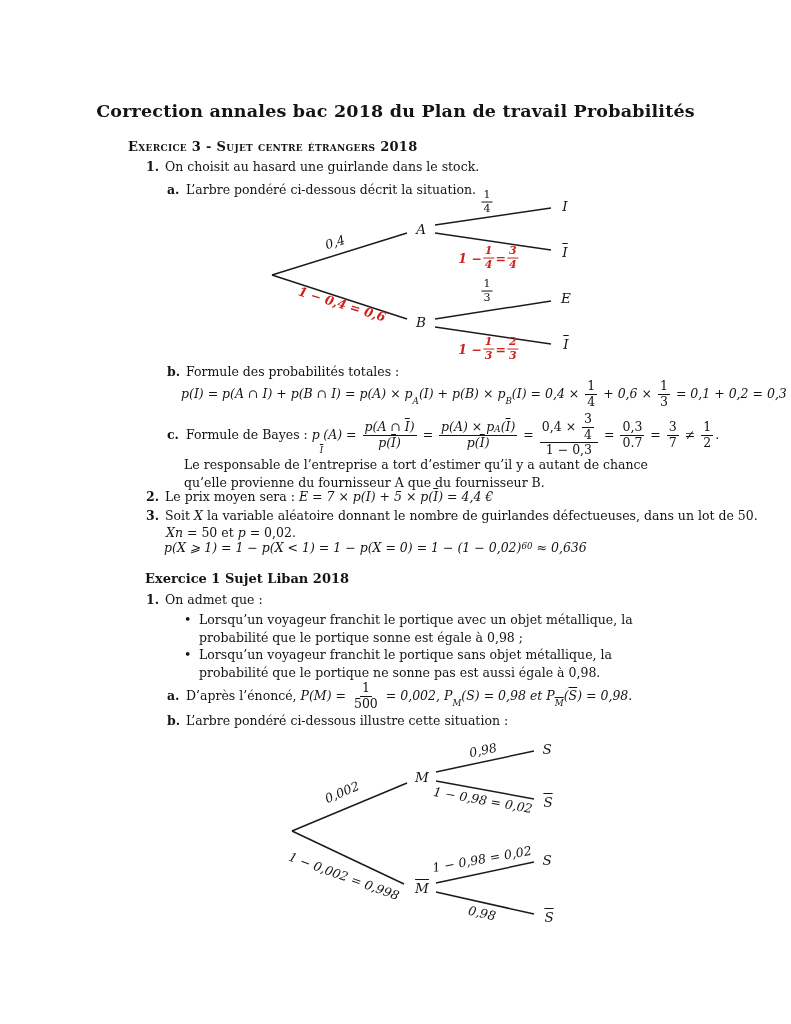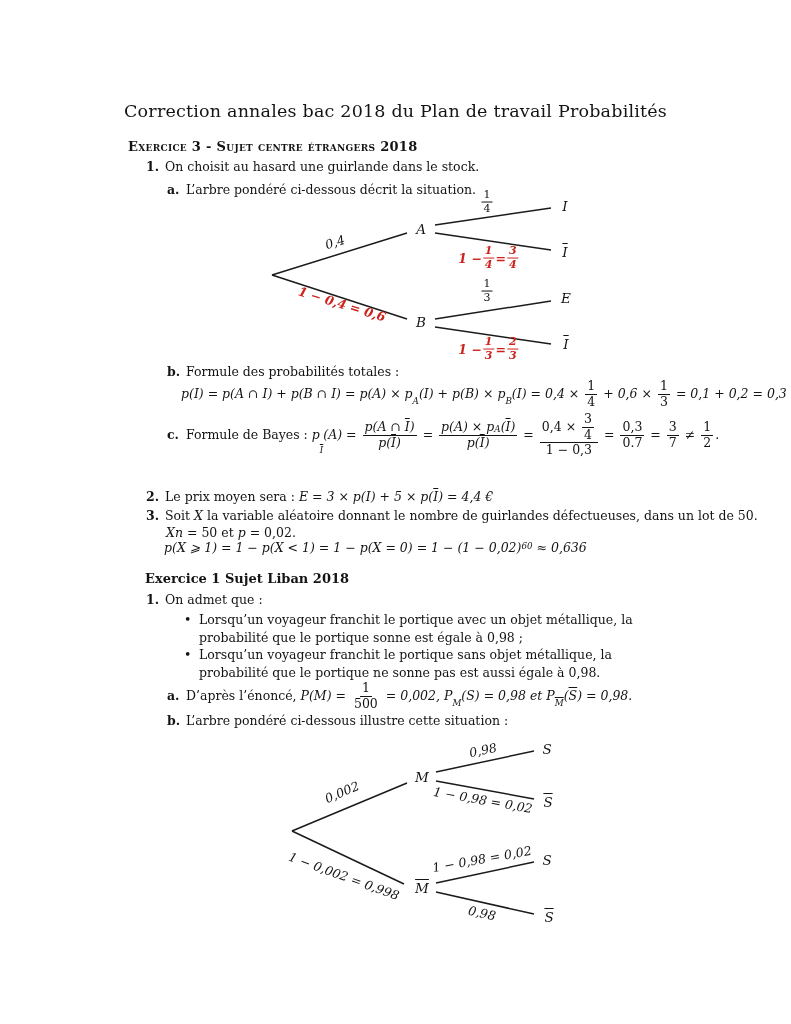--- a/index.html
+++ b/index.html
@@ -1,19 +1,19 @@
 <!DOCTYPE html>
 <html style="--red: #cc231d;"><head>
 <meta charset="utf-8">
 <style>
   html,body{margin:0;padding:0;background:#ffffff;}
   .page{position:relative;width:791px;height:1024px;background:#fff;
         font-family:"DejaVu Serif",serif;color:#141414;overflow:hidden;}
   .abs{position:absolute;}
-  .title{font-weight:normal;font-size:17.5px;text-align:center;letter-spacing:0.2px;}
+  .title{font-weight:bold;font-size:17.5px;text-align:center;letter-spacing:0.2px;}
   .sc-heading{font-weight:bold;font-size:13px;font-variant:small-caps;letter-spacing:0.3px;}
   .b-heading{font-weight:bold;font-size:13px;text-align:center;}
   .item{position:absolute;display:flex;white-space:pre;font-size:12.5px;line-height:16px;}
   .item .num{font-weight:bold;min-width:19px;}
   .vcenter{align-items:center;}
   .para{position:absolute;font-size:12.5px;line-height:17.5px;}
   .bullet-row{position:absolute;display:flex;font-size:12.5px;line-height:17.5px;}
   .bullet-dot{min-width:15px;}
   .mathline{white-space:pre;font-size:12.5px;display:inline-flex;align-items:center;flex-wrap:nowrap;}
   .mi{font-style:italic;}
@@ -140,24 +140,25 @@
     <span>Formule des probabilités totales :</span>
   </div>
   <div class="item vcenter" style="left:181px;top:379px;height:30px;">
     <span class="mathline"><span class="mi">p(I) = p(A ∩ I) + p(B ∩ I) = p(A) × p</span><span class="msub">A</span><span class="mi">(I) + p(B) × p</span><span class="msub">B</span><span class="mi">(I) = 0,4 × </span><span class="frac"><span class="fn"><span class="mu">1</span></span><span class="fd"><span class="mu">4</span></span></span><span class="mi"> + 0,6 × </span><span class="frac"><span class="fn"><span class="mu">1</span></span><span class="fd"><span class="mu">3</span></span></span><span class="mi"> = 0,1 + 0,2 = 0,3</span></span>
   </div>
 
   <div class="item vcenter" style="left:167px;top:412px;height:46px;">
     <span class="num">c.</span>
     <span class="mathline"><span class="mu">Formule de Bayes : </span><span class="mi">p</span><span class="msub mbar">I</span><span class="mi">(A) = </span><span class="frac"><span class="fn"><span class="mi">p(A ∩ </span><span class="mi mbar">I</span><span class="mi">)</span></span><span class="fd"><span class="mi">p(</span><span class="mi mbar">I</span><span class="mi">)</span></span></span><span class="mi"> = </span><span class="frac"><span class="fn"><span class="mi">p(A) × p</span><span class="msub">A</span><span class="mi">(</span><span class="mi mbar">I</span><span class="mi">)</span></span><span class="fd"><span class="mi">p(</span><span class="mi mbar">I</span><span class="mi">)</span></span></span><span class="mi"> = </span><span class="frac"><span class="fn"><span class="mu">0,4 × </span><span class="frac"><span class="fn"><span class="mu">3</span></span><span class="fd"><span class="mu">4</span></span></span></span><span class="fd"><span class="mu">1 − 0,3</span></span></span><span class="mi"> = </span><span class="frac"><span class="fn"><span class="mu">0,3</span></span><span class="fd"><span class="mu">0.7</span></span></span><span class="mi"> = </span><span class="frac"><span class="fn"><span class="mu">3</span></span><span class="fd"><span class="mu">7</span></span></span><span class="mi"> ≠ </span><span class="frac"><span class="fn"><span class="mu">1</span></span><span class="fd"><span class="mu">2</span></span></span><span class="mu">.</span></span>
   </div>
+  <div class="para" style="left:184px;top:456px;width:482px;">Le responsable de l’entreprise a tort d’estimer qu’il y a autant de chance qu’elle provienne du fournisseur A que du fournisseur B.</div>
 
   <div class="item" style="left:146px;top:489px;">
     <span class="num">2.</span>
-    <span class="mathline"><span class="mu">Le prix moyen sera : </span><span class="mi">E = 3 × p(I) + 5 × p(</span><span class="mi mbar">I</span><span class="mi">) = 4,4 €</span></span>
+    <span class="mathline"><span class="mu">Le prix moyen sera : </span><span class="mi">E = 7 × p(I) + 5 × p(</span><span class="mi mbar">I</span><span class="mi">) = 4,4 €</span></span>
   </div>
 
   <div class="item" style="left:146px;top:508px;">
     <span class="num">3.</span>
     <span class="mathline"><span class="mu">Soit </span><span class="mi">X</span><span class="mu"> la variable aléatoire donnant le nombre de guirlandes défectueuses, dans un lot de 50.</span></span>
   </div>
   <div class="item" style="left:166px;top:525px;">
     <span class="mathline"><span class="mi">X</span><span class="mi">n</span><span class="mu"> = 50 et </span><span class="mi">p</span><span class="mu"> = 0,02.</span></span>
   </div>
   <div class="item" style="left:164px;top:540px;">

